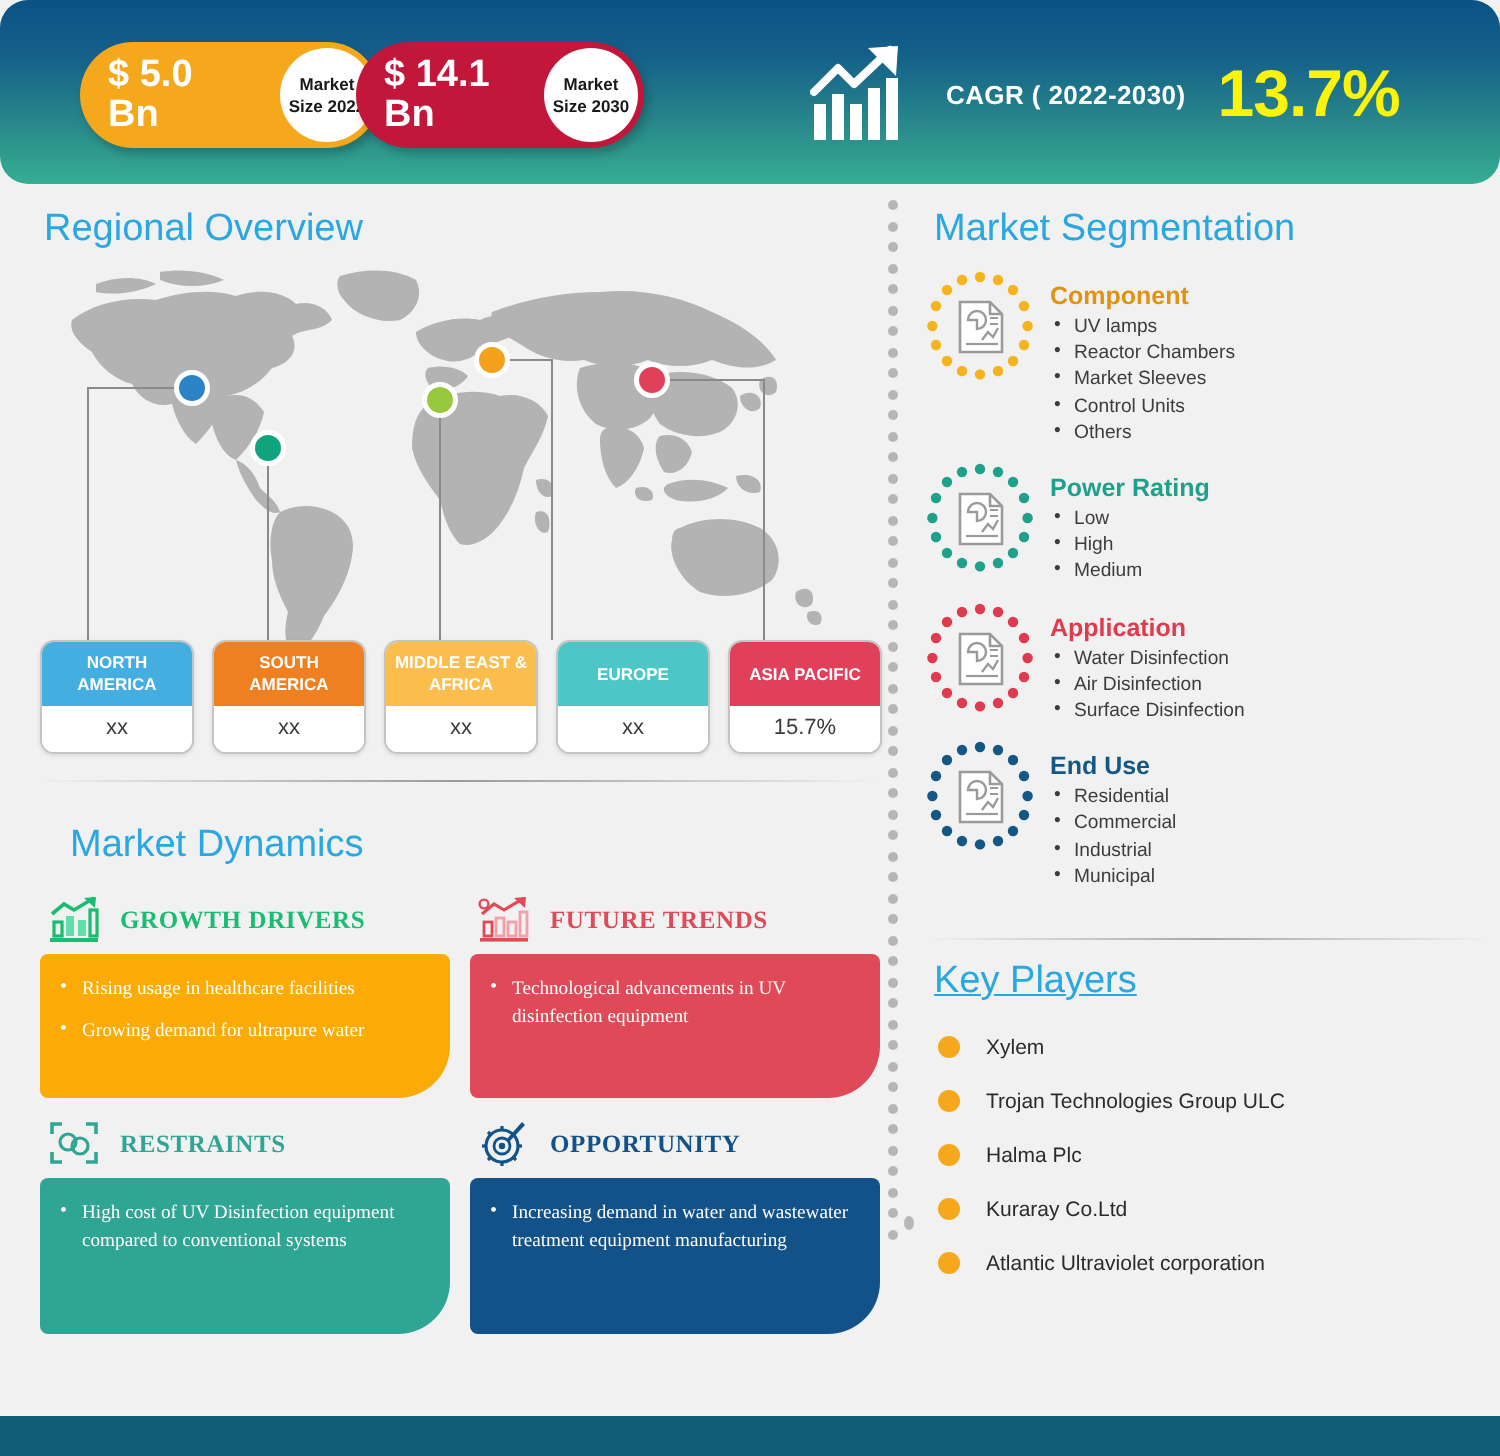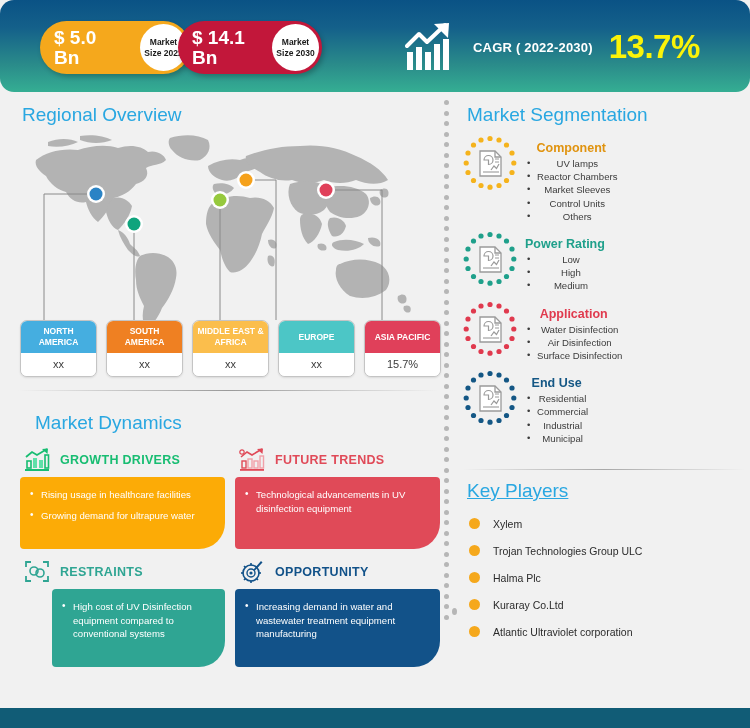--- a/index.html
+++ b/index.html
@@ -104,21 +104,21 @@
     background: linear-gradient(to right, rgba(160,160,160,0) 0%, #9a9a9a 50%, rgba(160,160,160,0) 100%);
   }
 
   
   #dynamics-title { position: absolute; left: 35px; top: 320.0px; top: 320px; }
   #dyn-grid {
     position: absolute; left: 20px; top: 355px;
     width: 420px;
     display: grid; grid-template-columns: 205px 205px; gap: 10px 10px;
   }
-  .dyn-cell { width: 205px; }
+  .dyn-cell { width: 205px; font-family: Liberation Serif, serif; }
   .dyn-head {
     display: flex; align-items: center; height: 26px; margin-bottom: 4px; padding-left: 4px;
   }
   .dyn-head svg { flex: 0 0 auto; }
   .dyn-head-label {
     font-size: 12.5px; font-weight: bold; letter-spacing: 0.3px; margin-left: 10px;
   }
   .dyn-card {
     border-radius: 4px 4px 26px 4px;
     padding: 11px 12px 14px 10px;
@@ -128,29 +128,29 @@
   .dyn-card li {
     font-size: 9.6px; line-height: 13.5px; margin-bottom: 7px;
     padding-left: 11px; position: relative;
   }
   .dyn-card li:last-child { margin-bottom: 0; }
   .dyn-card li::before {
     content: "•"; position: absolute; left: 0; top: -1px; font-size: 10px;
   }
   #card-growth { background: #fcab06; min-height: 72px; }
   #card-trends { background: #e04a58; min-height: 72px; }
-  #card-restraints { background: #2fa593; min-height: 78px; margin-left: 32px; }
+  #card-restraints { background: #2fa593; min-height: 78px; }
   #card-opportunity { background: #125289; min-height: 78px; }
 
   
   #seg-title { position: absolute; left: 12px; top: 12px; }
   #seg-list { position: absolute; left: 6px; top: 42px; width: 290px; }
   .seg-item { display: flex; align-items: flex-start; margin-bottom: 7px; }
   .seg-icon { flex: 0 0 auto; width: 58px; height: 58px; margin-right: 6px; }
-  .seg-body { padding-top: 7px; text-align: center; }
+  .seg-body { padding-top: 7px; }
   .seg-name { font-size: 12.5px; font-weight: bold; margin-bottom: 2px; }
   .seg-body ul { list-style: none; }
   .seg-body li {
     font-size: 9.6px; color: #3c3c3c; line-height: 13.2px;
     padding-left: 12px; position: relative;
   }
   .seg-body li::before {
     content: "•"; position: absolute; left: 2px; top: -1px; color: #3c3c3c;
   }
 

